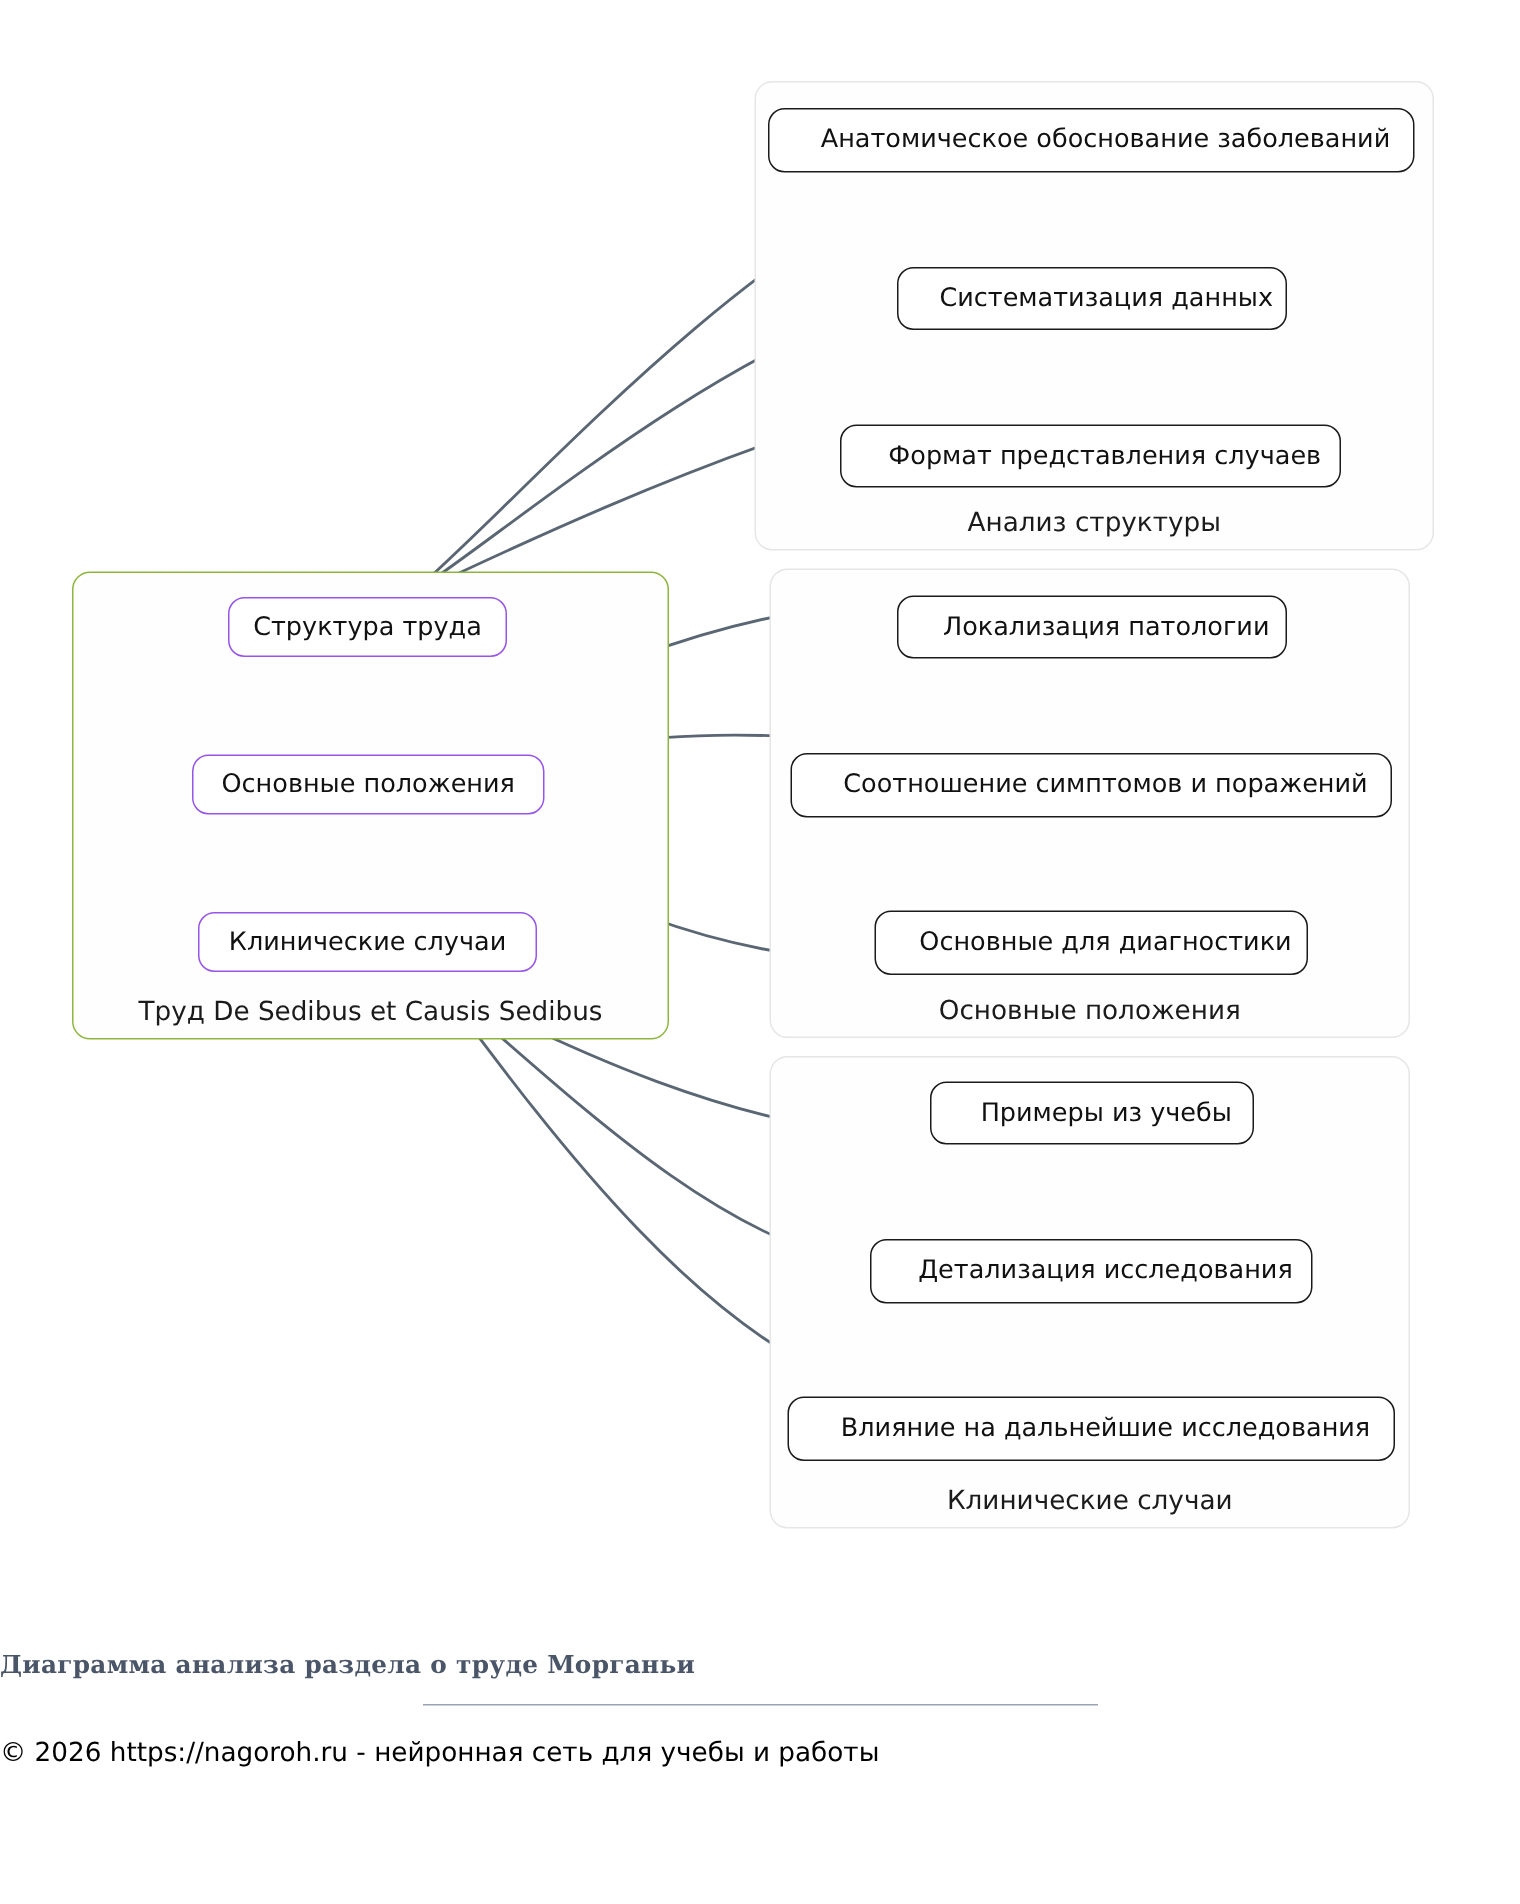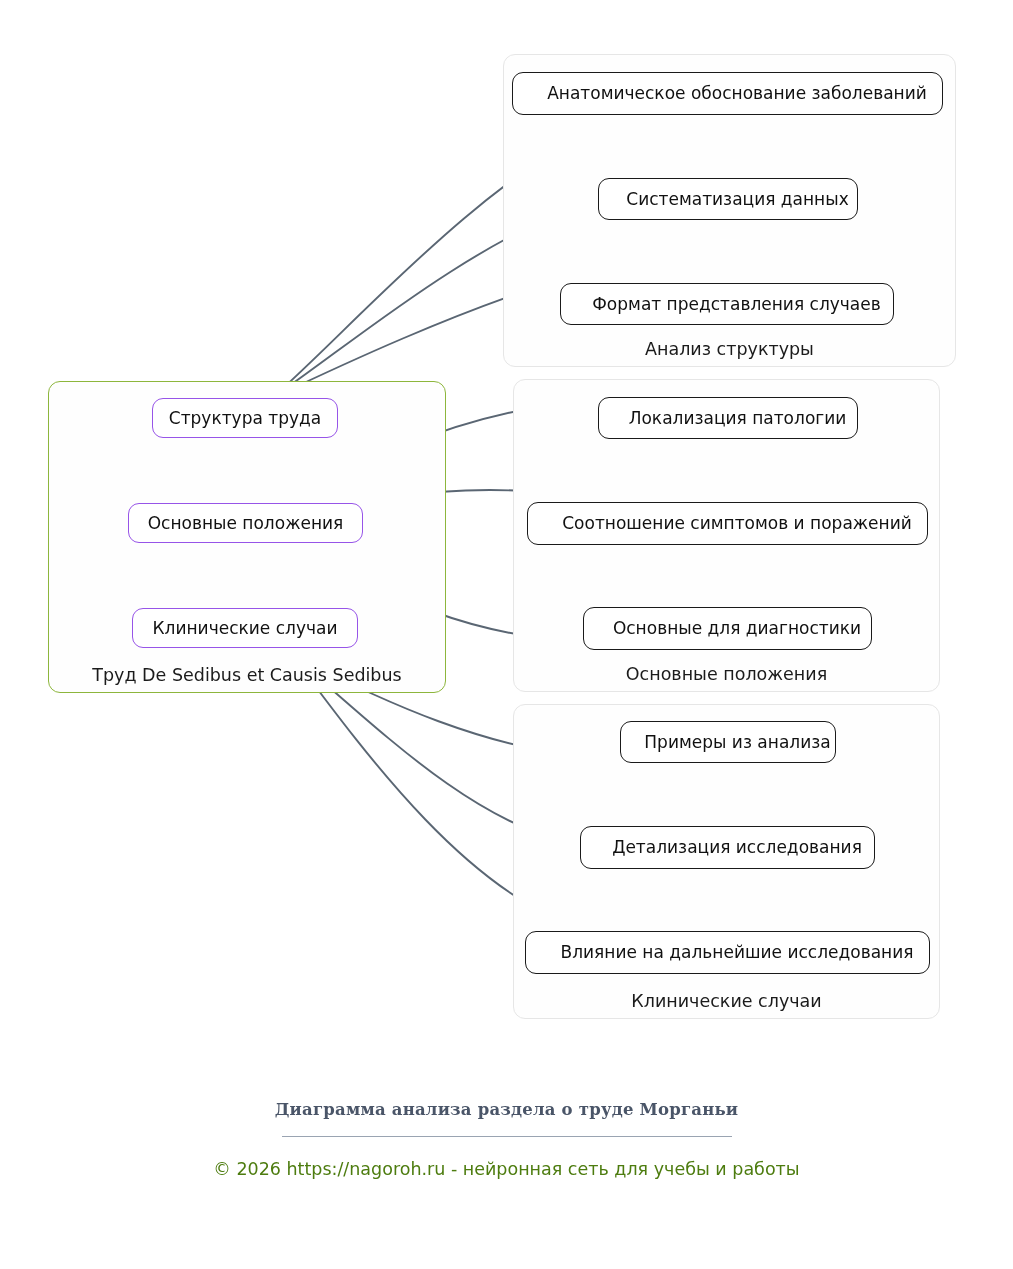--- a/index.html
+++ b/index.html
@@ -79,39 +79,38 @@
     border: 1.7px solid #1a1a1a;
     padding-left: 19px;
   }
 
   
   #footer {
     position: absolute;
     left: 0;
     right: 0;
     top: 1100px;
-    text-align: center;
   }
   #footer-title {
     font-family: "DejaVu Serif", "Liberation Serif", serif;
     font-weight: bold;
     font-size: 16.5px;
     color: #4a5568;
     letter-spacing: 0.2px;
   }
   #footer-divider {
     width: 450px;
     height: 1px;
     margin: 17px auto 0 auto;
     background: #9aa4b2;
   }
   #footer-copyright {
     margin-top: 22px;
     font-size: 17.5px;
-    color: #4d7c0f;
+    color: #000000;
   }
 </style>
 </head>
 <body>
 
 <div id="diagram-canvas">
 
   <svg id="edge-layer" viewBox="0 0 1013 1269" width="1013" height="1269" xmlns="http://www.w3.org/2000/svg">
     <defs>
       <marker id="arrowhead" markerWidth="11" markerHeight="8" refX="10" refY="4" orient="auto" markerUnits="userSpaceOnUse">
@@ -180,21 +179,21 @@
 
   <div class="node node-dark" style="left:583px; top:607px; width:289px; height:43px;">
     <span>Основные для диагностики</span>
   </div>
 
   <div class="cluster cluster-target" style="left:513px; top:704px; width:427px; height:315px;">
     <div class="cluster-label">Клинические случаи</div>
   </div>
 
   <div class="node node-dark" style="left:620px; top:721px; width:216px; height:42px;">
-    <span>Примеры из анализа</span>
+    <span>Примеры из учебы</span>
   </div>
 
   <div class="node node-dark" style="left:580px; top:826px; width:295px; height:43px;">
     <span>Детализация исследования</span>
   </div>
 
   <div class="node node-dark" style="left:525px; top:931px; width:405px; height:43px;">
     <span>Влияние на дальнейшие исследования</span>
   </div>
 

